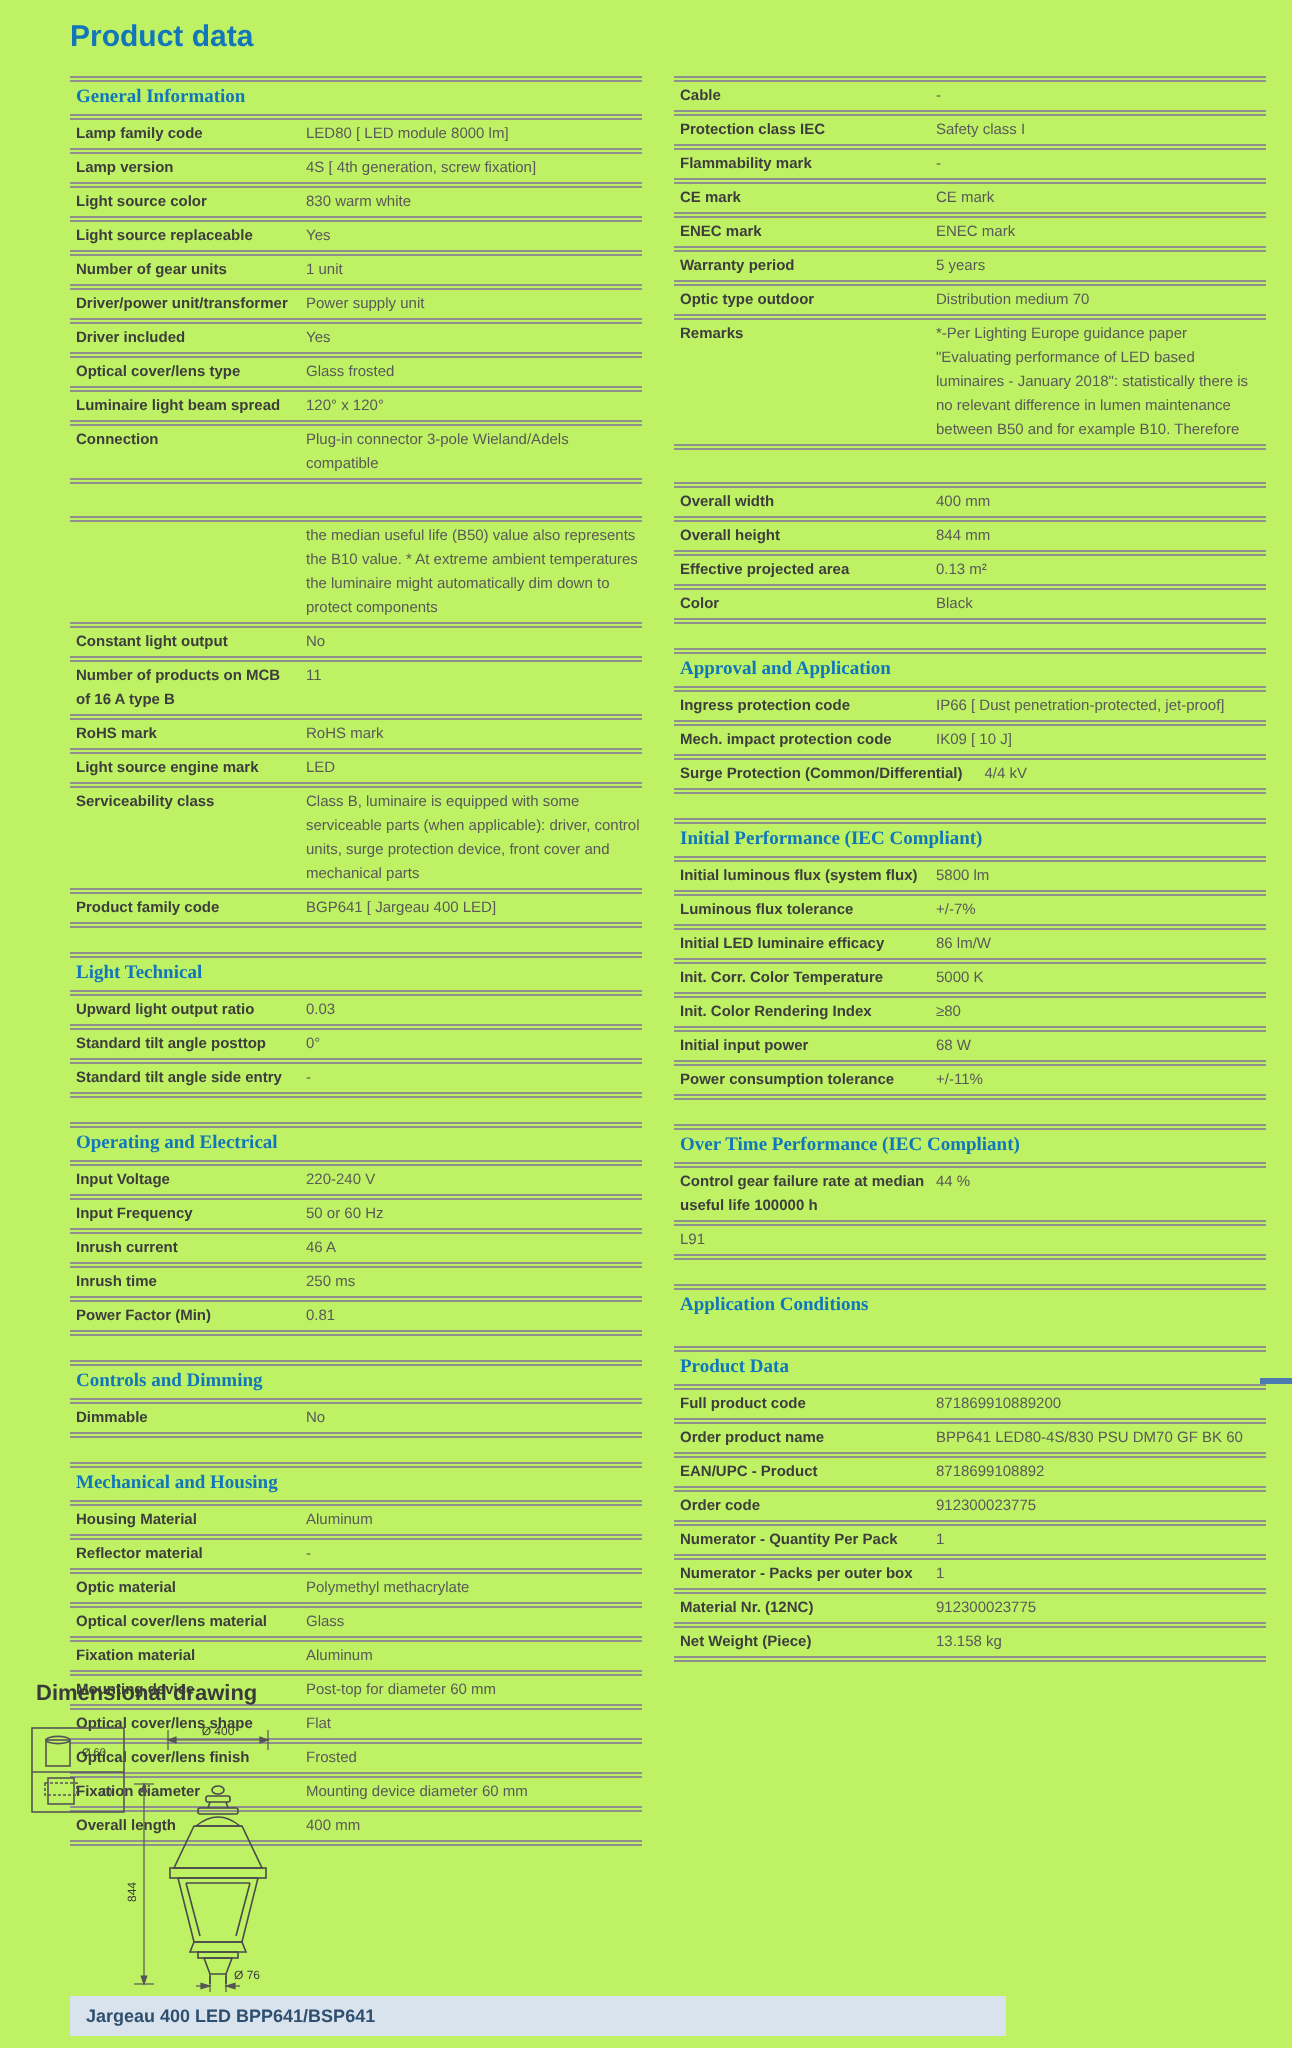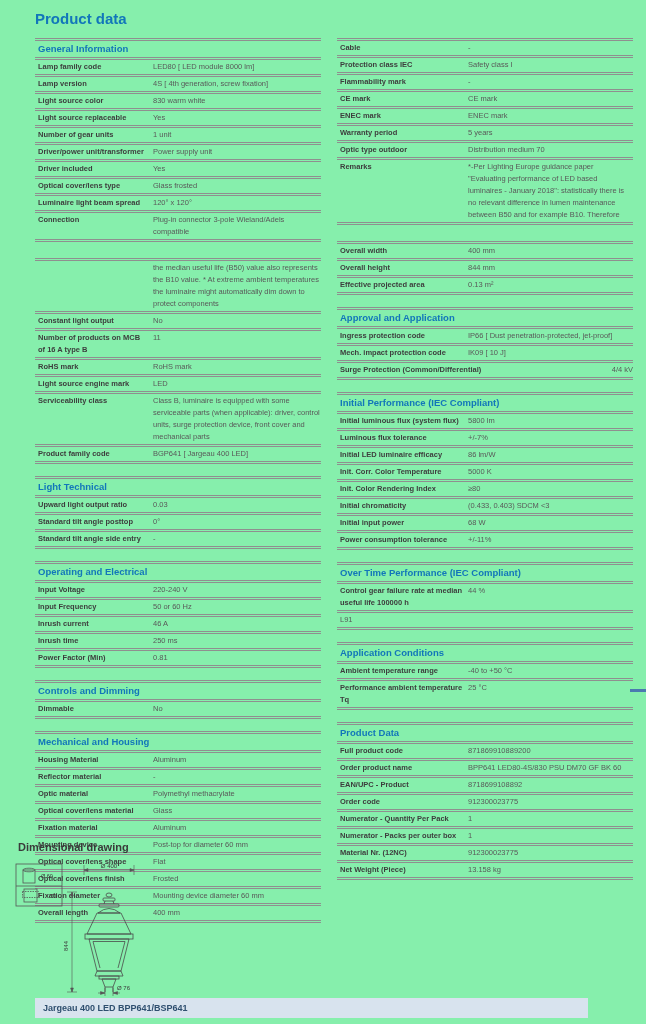--- a/index.html
+++ b/index.html
@@ -5,55 +5,55 @@
   :root{
     --blue:#1276ba;
     --rule:#8f8f8f;
     --label:#3d3d3d;
     --value:#595959;
     --caption-bg:#d8e3ee;
     --caption-text:#2f4f6f;
   }
   html,body{margin:0;padding:0;background:#ffffff;}
   .page{
-    position:relative;width:646px;height:1024px;background:#86efac;
+    position:relative;width:646px;height:1024px;background:#bef264;
     font-family:"Liberation Sans",sans-serif;overflow:hidden;
   }
   .doc-title{
     position:absolute;left:35px;top:10px;
     font-size:15px;font-weight:bold;color:var(--blue);
   }
   .col{position:absolute;top:38px;font-size:7.5px;color:var(--value);}
   .col-left{left:35px;width:286px;}
   .col-right{left:337px;width:296px;}
   .section{margin-top:12px;}
   .section:first-child{margin-top:0;}
   .section-header{
     font-size:9.5px;font-weight:bold;color:var(--blue);
     border-top:3px double var(--rule);
-    padding:2px 0 2px 3px;line-height:12px;
+    padding:2px 0 2px 3px;line-height:12px;font-family:Liberation Serif, serif;
   }
   .group{border-bottom:3px double var(--rule);}
   .group + .group{margin-top:16px;}
   .row{display:flex;border-top:3px double var(--rule);padding:1px 0 1px 3px;line-height:12px;}
   .row-label{
     flex:0 0 115px;box-sizing:border-box;padding-right:5px;
     font-weight:bold;color:var(--label);
   }
   .col-right .row-label{flex-basis:128px;}
   .row-value{flex:1;min-width:0;}
   .row.inline .row-label{flex:0 0 auto;white-space:nowrap;}
-  .row.inline .row-value{margin-left:6px;text-align:right;}
+  .row.inline .row-value{margin-left:6px;}
   .drawing-title{
     position:absolute;left:18px;top:841px;
     font-size:11px;font-weight:bold;color:#3a3a3a;
   }
   .drawing-svg{position:absolute;left:14px;top:858px;}
   .drawing-caption{
-    position:absolute;left:35px;top:998px;width:553px;box-sizing:border-box;
+    position:absolute;left:35px;top:998px;width:468px;box-sizing:border-box;
     background:var(--caption-bg);color:var(--caption-text);
     font-size:9px;font-weight:bold;padding:5px 8px 5px 8px;
   }
   .page-edge-marker{
     position:absolute;left:630px;top:689px;width:16px;height:3px;background:#4a7ab0;
   }
   svg text{font-family:"Liberation Sans",sans-serif;fill:#3a3a3a;}
 </style>
 </head>
 <body>
@@ -277,20 +277,24 @@
             <div class="row-value">400 mm</div>
           </div>
           <div class="row">
             <div class="row-label">Overall height</div>
             <div class="row-value">844 mm</div>
           </div>
           <div class="row">
             <div class="row-label">Effective projected area</div>
             <div class="row-value">0.13 m²</div>
           </div>
+          <div class="row">
+            <div class="row-label">Color</div>
+            <div class="row-value">Black</div>
+          </div>
         </div>
       </div>
       <div class="section">
         <div class="section-header">Approval and Application</div>
         <div class="group">
           <div class="row">
             <div class="row-label">Ingress protection code</div>
             <div class="row-value">IP66 [ Dust penetration-protected, jet-proof]</div>
           </div>
           <div class="row">
@@ -320,24 +324,20 @@
           </div>
           <div class="row">
             <div class="row-label">Init. Corr. Color Temperature</div>
             <div class="row-value">5000 K</div>
           </div>
           <div class="row">
             <div class="row-label">Init. Color Rendering Index</div>
             <div class="row-value">≥80</div>
           </div>
           <div class="row">
-            <div class="row-label">Initial chromaticity</div>
-            <div class="row-value">(0.433, 0.403) SDCM &lt;3</div>
-          </div>
-          <div class="row">
             <div class="row-label">Initial input power</div>
             <div class="row-value">68 W</div>
           </div>
           <div class="row">
             <div class="row-label">Power consumption tolerance</div>
             <div class="row-value">+/-11%</div>
           </div>
         </div>
       </div>
       <div class="section">
@@ -347,30 +347,20 @@
             <div class="row-label">Control gear failure rate at median useful life 100000 h</div>
             <div class="row-value">44 %</div>
           </div>
           <div class="row">
             <div class="row-value">L91</div>
           </div>
         </div>
       </div>
       <div class="section">
         <div class="section-header">Application Conditions</div>
-        <div class="group">
-          <div class="row">
-            <div class="row-label">Ambient temperature range</div>
-            <div class="row-value">-40 to +50 °C</div>
-          </div>
-          <div class="row">
-            <div class="row-label">Performance ambient temperature Tq</div>
-            <div class="row-value">25 °C</div>
-          </div>
-        </div>
       </div>
       <div class="section">
         <div class="section-header">Product Data</div>
         <div class="group">
           <div class="row">
             <div class="row-label">Full product code</div>
             <div class="row-value">871869910889200</div>
           </div>
           <div class="row">
             <div class="row-label">Order product name</div>

